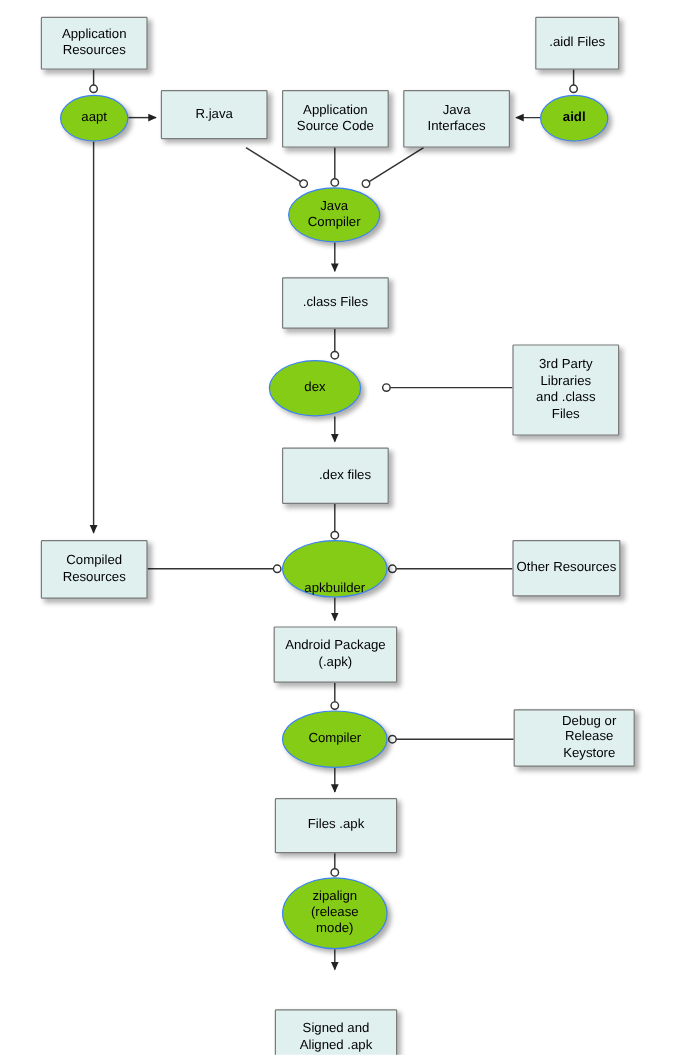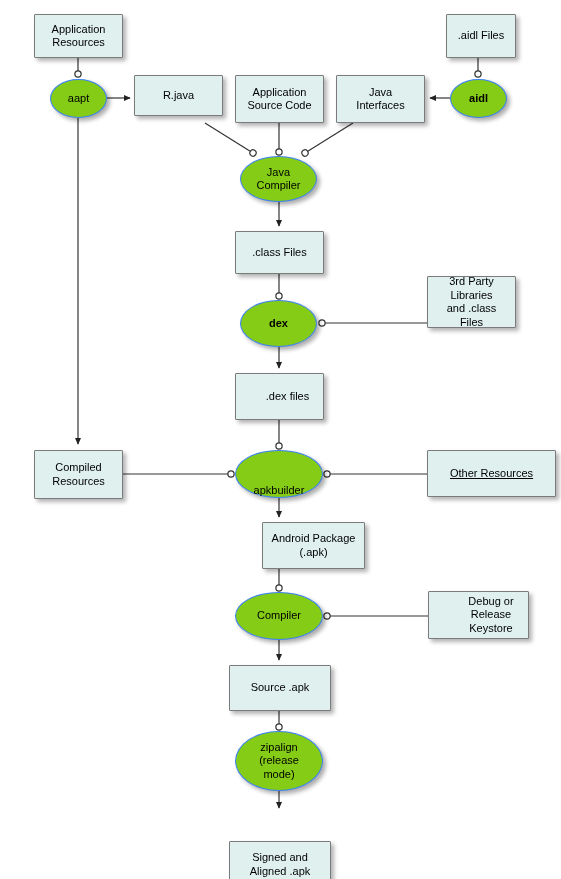--- a/index.html
+++ b/index.html
@@ -112,49 +112,49 @@
       </div>
       <div class="node box" style="left: 336px; top: 75px; width: 89px; height: 48px;">
         <span>Java<br>Interfaces</span>
       </div>
       <div class="node ellipse" style="left: 240px; top: 156px; width: 77px; height: 46px;">
         <span>Java<br>Compiler</span>
       </div>
       <div class="node box" style="left: 235px; top: 231px; width: 89px; height: 43px;">
         <span>.class Files</span>
       </div>
-      <div class="node ellipse" style="left: 240px; top: 300px; width: 77px; height: 47px; font-weight: bold;">
+      <div class="node ellipse" style="left: 224px; top: 300px; width: 77px; height: 47px;">
         <span>dex</span>
       </div>
-      <div class="node box" style="left: 427px; top: 276px; width: 89px; height: 52px;">
+      <div class="node box" style="left: 427px; top: 287px; width: 89px; height: 76px;">
         <span>3rd Party<br>Libraries<br>and .class<br>Files</span>
       </div>
       <div class="node box" style="left: 235px; top: 373px; width: 89px; height: 47px; padding-left: 16px;">
         <span>.dex files</span>
       </div>
       <div class="node box" style="left: 34px; top: 450px; width: 89px; height: 49px;">
         <span>Compiled<br>Resources</span>
       </div>
       <div class="node ellipse" style="left: 235px; top: 450px; width: 88px; height: 48px; align-items: flex-end;">
         <span>apkbuilder</span>
       </div>
-      <div class="node box" style="left: 427px; top: 450px; width: 129px; height: 47px; text-decoration: underline;">
+      <div class="node box" style="left: 427px; top: 450px; width: 90px; height: 47px;">
         <span>Other Resources</span>
       </div>
-      <div class="node box" style="left: 228px; top: 522px; width: 103px; height: 47px; margin-left: 34px;">
+      <div class="node box" style="left: 228px; top: 522px; width: 103px; height: 47px;">
         <span>Android Package<br>(.apk)</span>
       </div>
       <div class="node ellipse" style="left: 235px; top: 592px; width: 88px; height: 48px;">
         <span>Compiler</span>
       </div>
       <div class="node box" style="left: 428px; top: 591px; width: 101px; height: 48px; padding-left: 25px;">
         <span>Debug or<br>Release<br>Keystore</span>
       </div>
       <div class="node box" style="left: 229px; top: 665px; width: 102px; height: 46px;">
-        <span>Source .apk</span>
+        <span>Files .apk</span>
       </div>
       <div class="node ellipse" style="left: 235px; top: 731px; width: 88px; height: 60px;">
         <span>zipalign<br>(release<br>mode)</span>
       </div>
       <div class="node box" style="left: 229px; top: 813px; width: 102px; height: 47px; margin-top: 28px;">
         <span>Signed and<br>Aligned .apk</span>
       </div>
     </div>
 </div>
 

